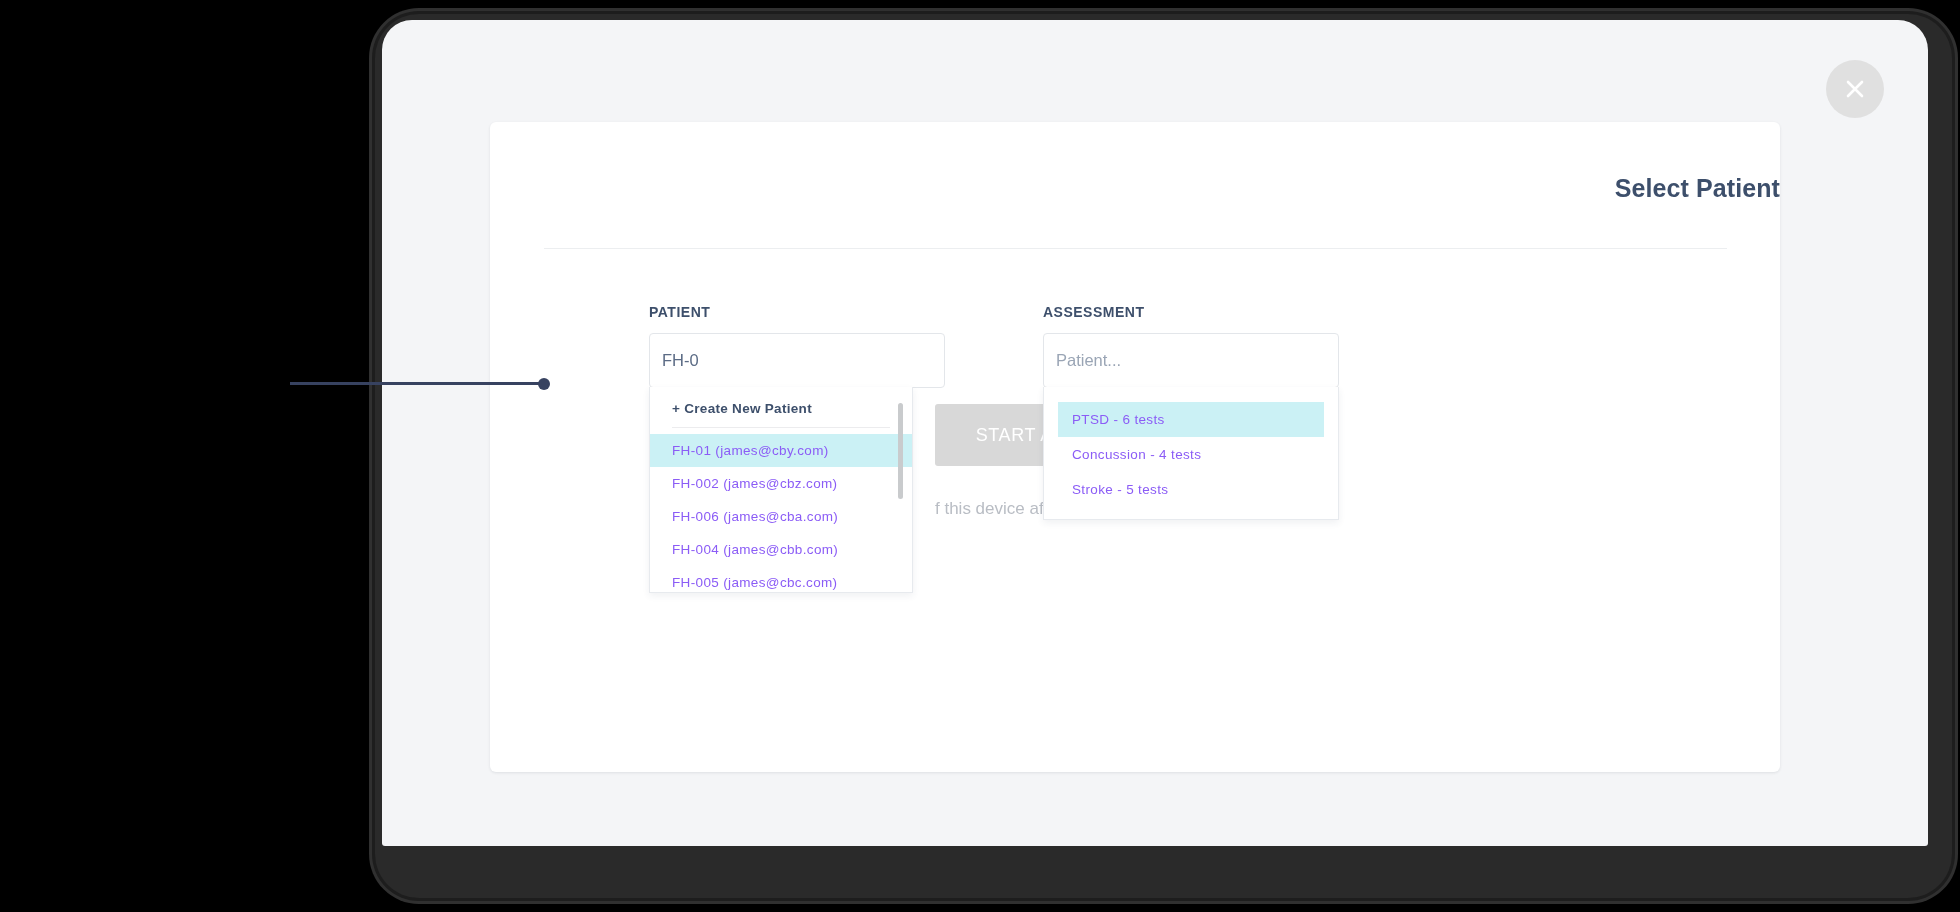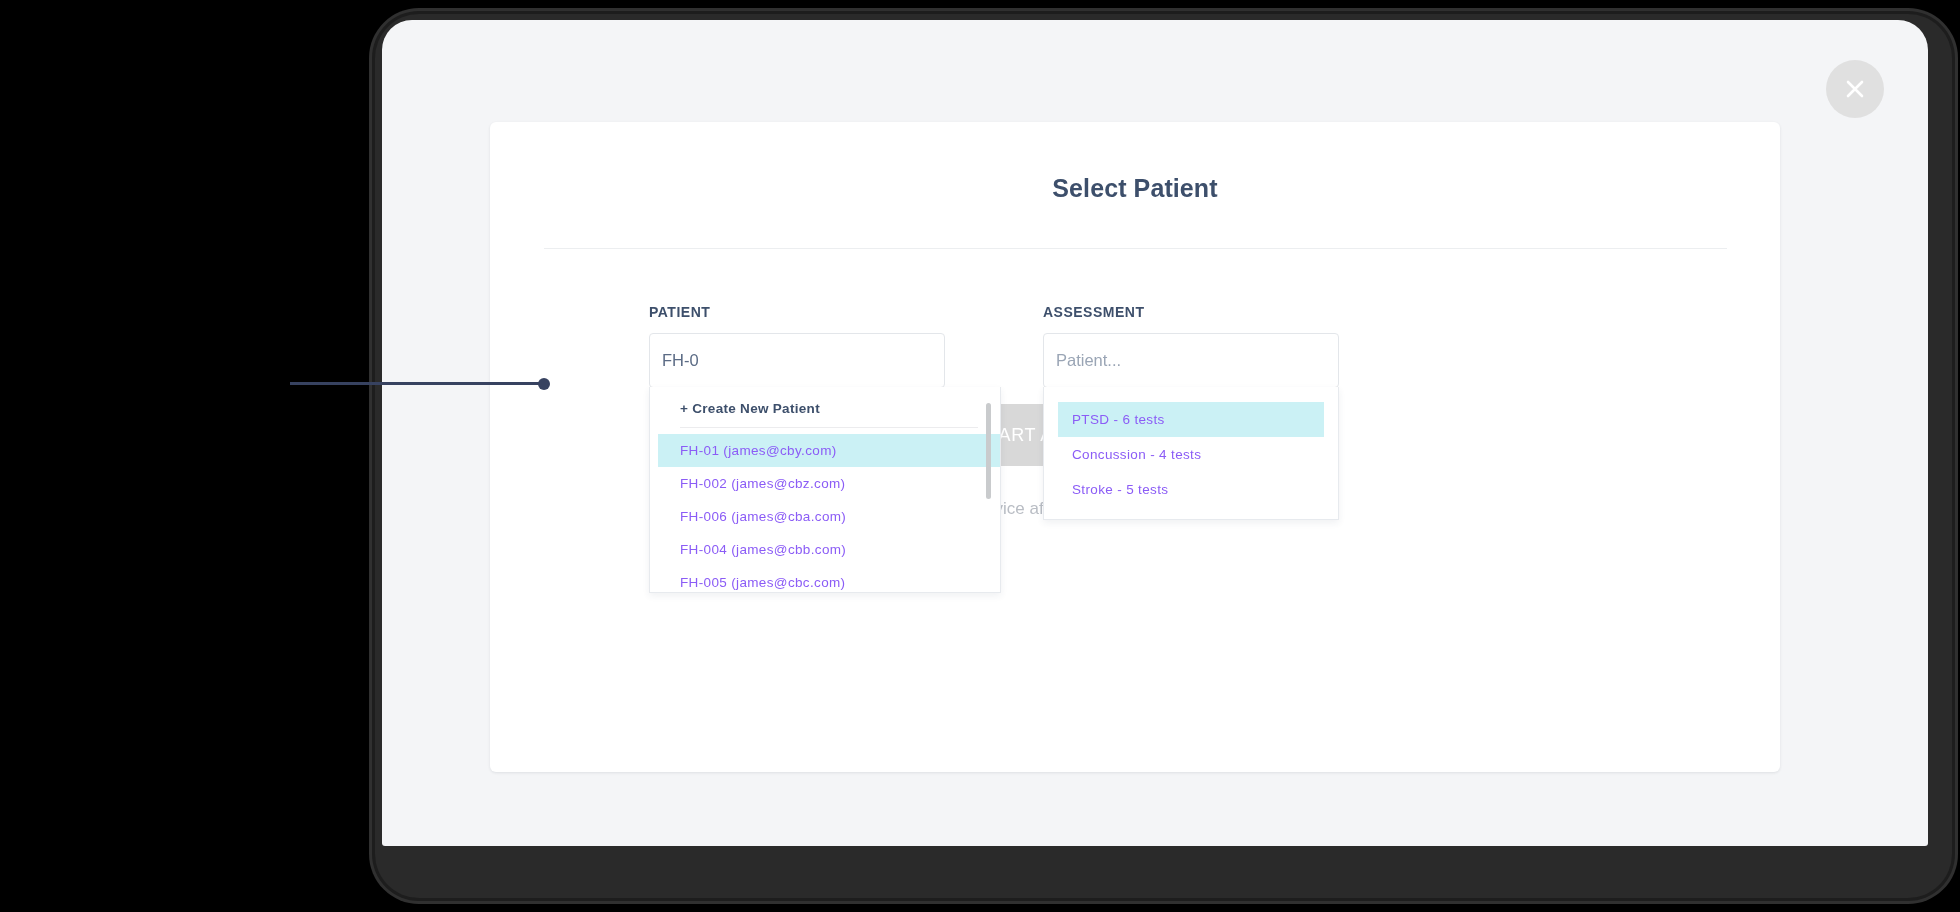--- a/index.html
+++ b/index.html
@@ -66,21 +66,21 @@
     top: 102px;
     width: 1290px;
     height: 650px;
     background: #ffffff;
     border-radius: 6px;
     box-shadow: 0 1px 3px rgba(30,40,60,0.10);
     z-index: 10;
   }
 
   .modal-title {
-    text-align: center;
+    text-align: right;
     margin-top: 52px;
     font-size: 25px;
     font-weight: bold;
     color: #3d4f6b;
     letter-spacing: 0.1px;
   }
 
   .modal-divider {
     margin: 45px auto 0 auto;
     width: 1183px;
@@ -130,24 +130,23 @@
     left: 0;
     background: #ffffff;
     border: 1px solid #e7eaee;
     border-top: none;
     box-shadow: 0 3px 7px rgba(40,55,80,0.07);
     z-index: 30;
   }
 
   .dd-patient {
     top: 83px;
-    width: 352px;
+    width: 264px;
     height: 206px;
     overflow: hidden;
-    padding-left: 8px;
   }
 
   .dd-assessment {
     top: 83px;
     width: 296px;
     height: 133px;
     padding-top: 15px;
   }
 
   .dd-create {

